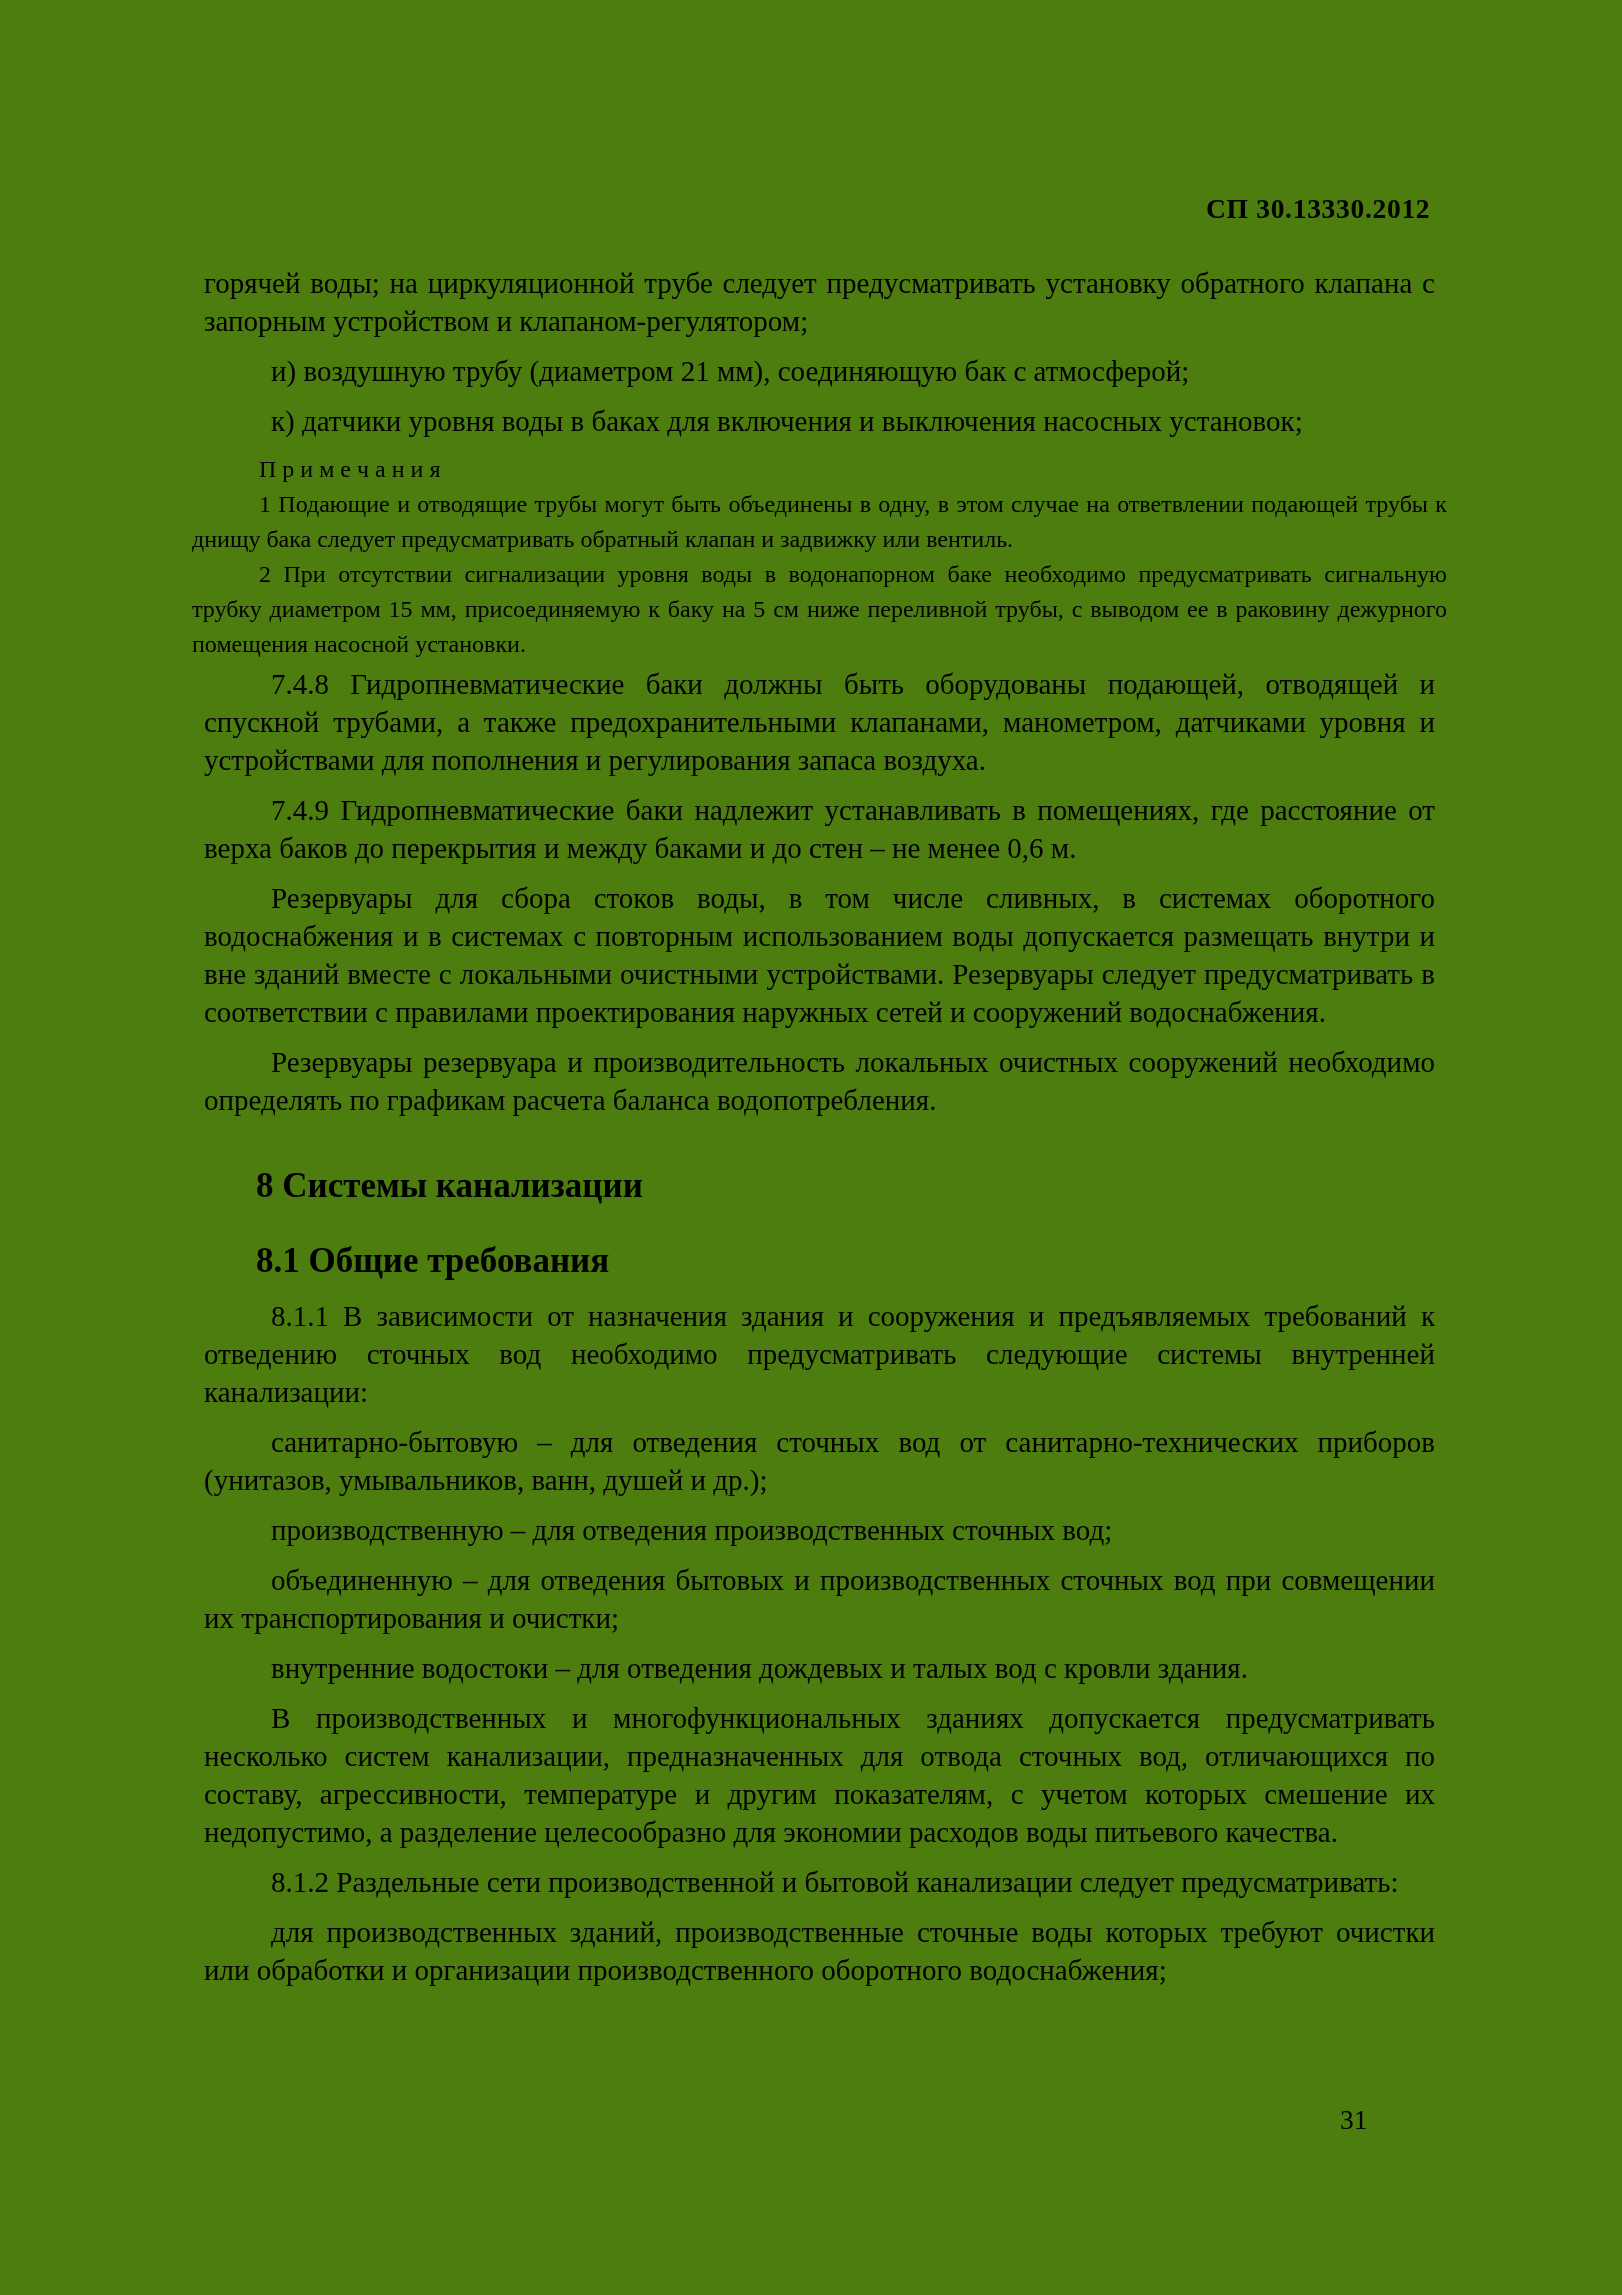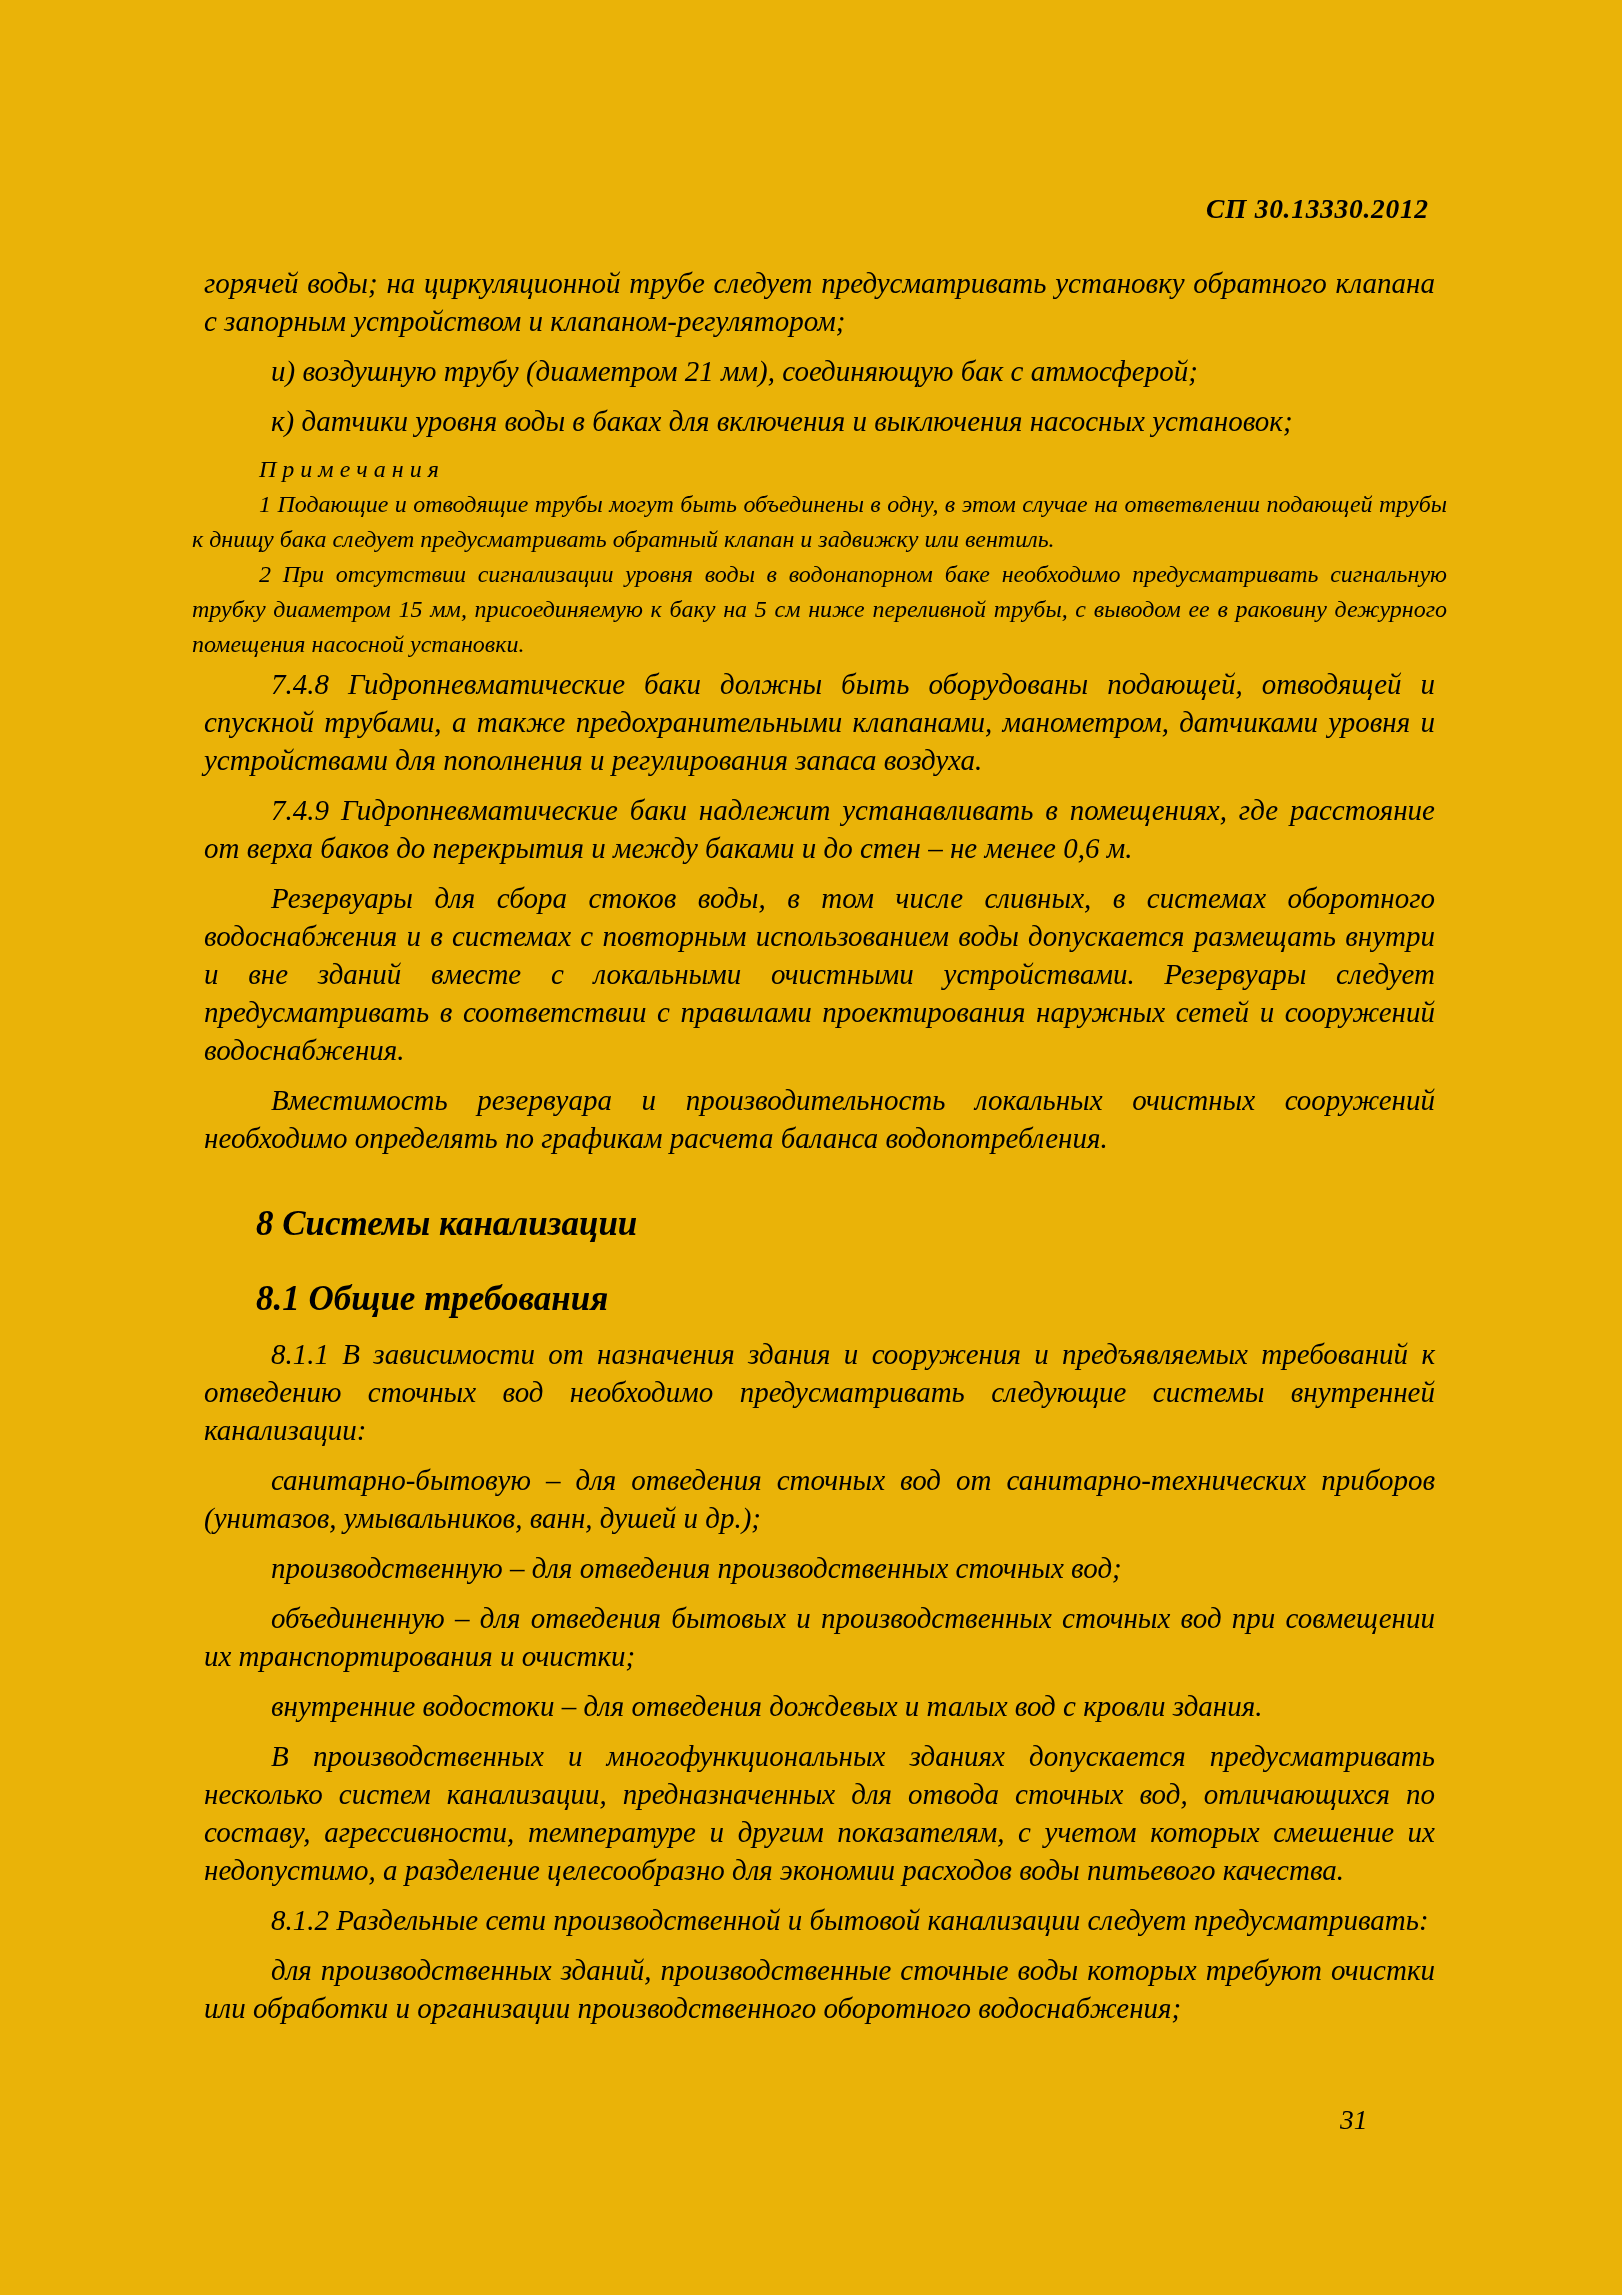--- a/index.html
+++ b/index.html
@@ -4,25 +4,24 @@
 <style>
   html, body {
     margin: 0;
     padding: 0;
     background: #ffffff;
   }
   .page {
     position: relative;
     width: 1623px;
     height: 2295px;
-    background: #eab308;
+    background: #4d7c0f;
     color: #000000;
     font-family: "Liberation Serif", "DejaVu Serif", serif;
     overflow: hidden;
-    font-style: italic;
   }
   .doc-code {
     position: absolute;
     left: 1206px;
     top: 193px;
     font-size: 27.5px;
     font-weight: bold;
     letter-spacing: 0.7px;
     white-space: nowrap;
   }
@@ -103,21 +102,21 @@
       <p class="note-par note-item">1 Подающие и отводящие трубы могут быть объединены в одну, в этом случае на ответвлении подающей трубы к днищу бака следует предусматривать обратный клапан и задвижку или вентиль.</p>
       <p class="note-par note-item">2 При отсутствии сигнализации уровня воды в водонапорном баке необходимо предусматривать сигнальную трубку диаметром 15 мм, присоединяемую к баку на 5 см ниже переливной трубы, с выводом ее в раковину дежурного помещения насосной установки.</p>
     </div>
 
     <p class="body-par indent after-notes">7.4.8 Гидропневматические баки должны быть оборудованы подающей, отводящей и спускной трубами, а также предохранительными клапанами, манометром, датчиками уровня и устройствами для пополнения и регулирования запаса воздуха.</p>
 
     <p class="body-par indent">7.4.9 Гидропневматические баки надлежит устанавливать в помещениях, где расстояние от верха баков до перекрытия и между баками и до стен – не менее 0,6 м.</p>
 
     <p class="body-par indent">Резервуары для сбора стоков воды, в том числе сливных, в системах оборотного водоснабжения и в системах с повторным использованием воды допускается размещать внутри и вне зданий вместе с локальными очистными устройствами. Резервуары следует предусматривать в соответствии с правилами проектирования наружных сетей и сооружений водоснабжения.</p>
 
-    <p class="body-par indent gap-small">Вместимость резервуара и производительность локальных очистных сооружений необходимо определять по графикам расчета баланса водопотребления.</p>
+    <p class="body-par indent gap-small">Резервуары резервуара и производительность локальных очистных сооружений необходимо определять по графикам расчета баланса водопотребления.</p>
 
     <h2 class="section-heading h-main">8 Системы канализации</h2>
 
     <h3 class="section-heading h-sub">8.1 Общие требования</h3>
 
     <p class="body-par indent first-after-heading">8.1.1 В зависимости от назначения здания и сооружения и предъявляемых требований к отведению сточных вод необходимо предусматривать следующие системы внутренней канализации:</p>
 
     <p class="body-par indent">санитарно-бытовую – для отведения сточных вод от санитарно-технических приборов (унитазов, умывальников, ванн, душей и др.);</p>
 
     <p class="body-par indent">производственную – для отведения производственных сточных вод;</p>

